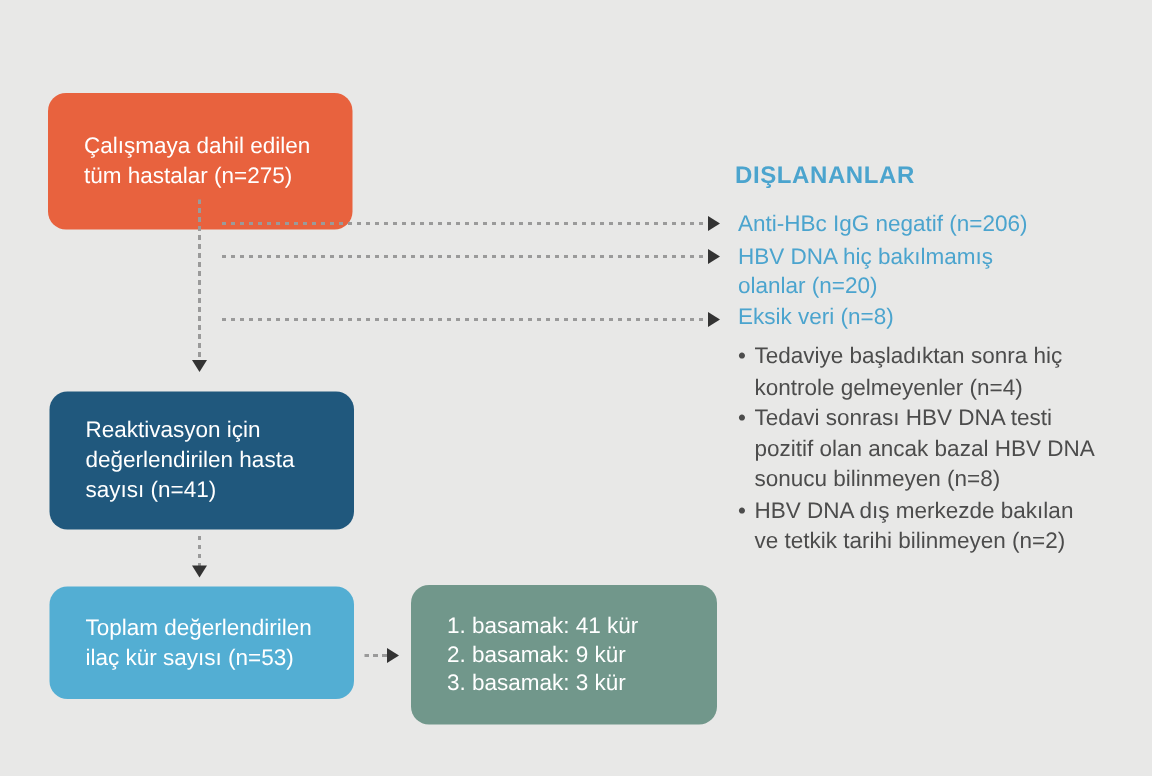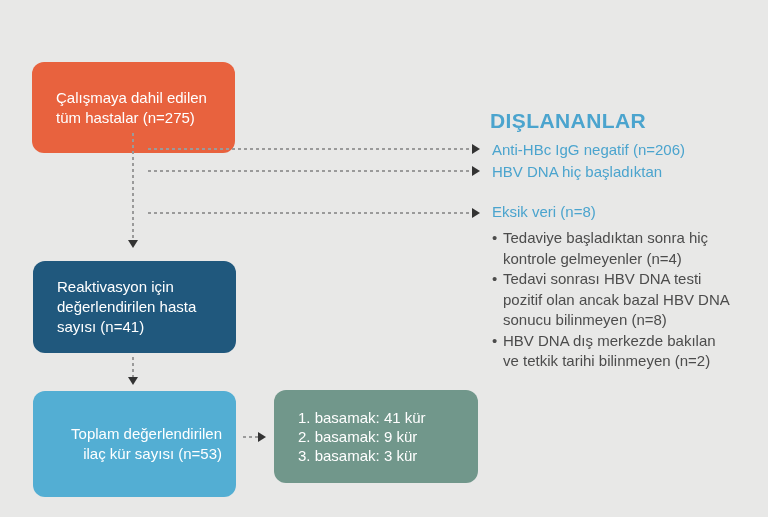--- a/index.html
+++ b/index.html
@@ -11,21 +11,21 @@
   }
   .box {
     position:absolute; border-radius:12px; color:#ffffff;
     font-size:15px; line-height:20px;
     display:flex; flex-direction:column; justify-content:center;
     padding:10px 14px 10px 24px; box-sizing:border-box;
   }
   .box .line { white-space:nowrap; }
   .box-included     { left:32px;  top:32px;  width:203px; height:91px; background:#e8623e;margin-top:30px; }
   .box-reactivation { left:33px;  top:261px; width:203px; height:92px; background:#20587d;padding-left:24px; }
-  .box-total        { left:33px;  top:391px; width:203px; height:106px; background:#53aed3;text-align:right; }
+  .box-total        { left:33px;  top:391px; width:203px; height:75px; background:#53aed3; }
   .box-steps        { left:274px; top:390px; width:204px; height:93px; background:#71978b; line-height:19px; }
 
   
   .vdash { position:absolute; width:2px;
     background:repeating-linear-gradient(180deg,#9a9a9a 0 3px,transparent 3px 6px); }
   .hdash { position:absolute; height:2px;
     background:repeating-linear-gradient(90deg,#9a9a9a 0 3px,transparent 3px 6px); }
   .arrow-down { position:absolute; width:0; height:0;
     border-left:5px solid transparent; border-right:5px solid transparent;
     border-top:8px solid #333333; }
@@ -44,21 +44,21 @@
   .branch-2   { top:170px; }
   .branch-3   { top:212px; }
   .bhead      { left:472px; }
   .bhead-1    { top:144px; }
   .bhead-2    { top:166px; }
   .bhead-3    { top:208px; }
 
   
   .exc-title {
     position:absolute; left:490px; top:109px;
-    color:#4ba4ce; font-weight:bold; font-size:21px; letter-spacing:0.4px;
+    color:#4ba4ce; font-weight:bold; font-size:16px; letter-spacing:0.4px;
     white-space:nowrap;
   }
   .reason {
     position:absolute; left:492px;
     color:#4ba4ce; font-weight:normal; font-size:15px; line-height:18.5px;
     white-space:nowrap;
   }
   .reason-0 { top:141px; }
   .reason-1 { top:163px; }
   .reason-2 { top:203px; }
@@ -111,21 +111,22 @@
   <div class="arrow-right bhead bhead-2"></div>
   <div class="hdash branch branch-3"></div>
   <div class="arrow-right bhead bhead-3"></div>
 
   <div class="exc-title">DIŞLANANLAR</div>
 
   <div class="reason reason-0">
     <div>Anti-HBc IgG negatif (n=206)</div>
   </div>
   <div class="reason reason-1">
-    <div>HBV DNA hiç başladıktan</div>
+    <div>HBV DNA hiç bakılmamış</div>
+    <div>olanlar (n=20)</div>
   </div>
   <div class="reason reason-2">
     <div>Eksik veri (n=8)</div>
   </div>
 
   <div class="details">
     <div class="detail-item">
       <span class="bullet">•</span>
       <div class="dline">Tedaviye başladıktan sonra hiç</div>
       <div class="dline">kontrole gelmeyenler (n=4)</div>

